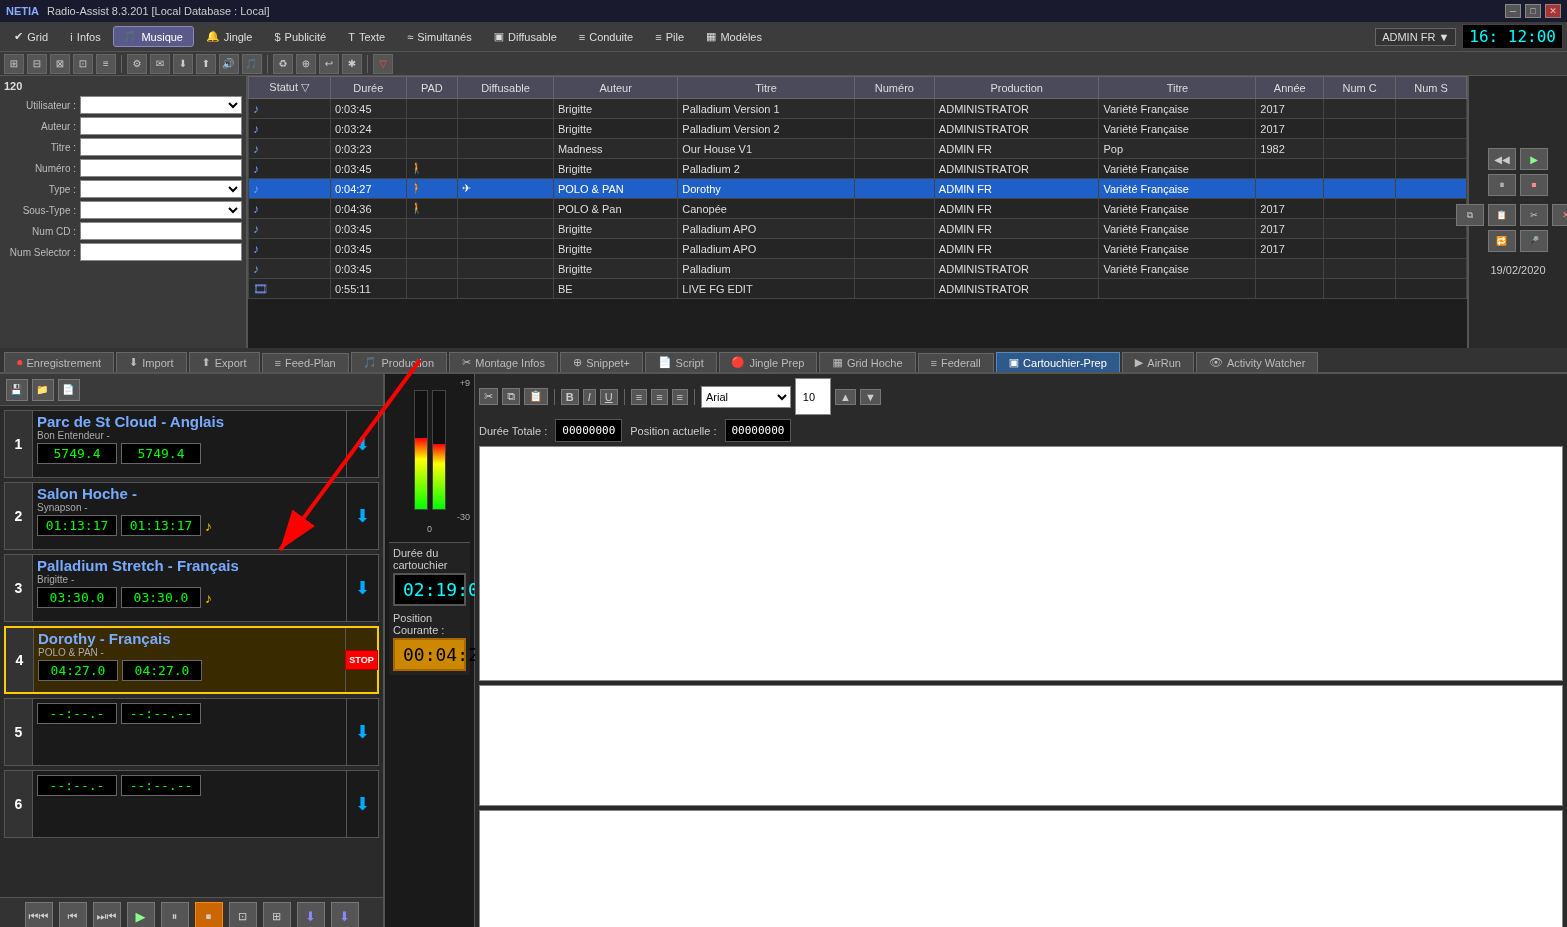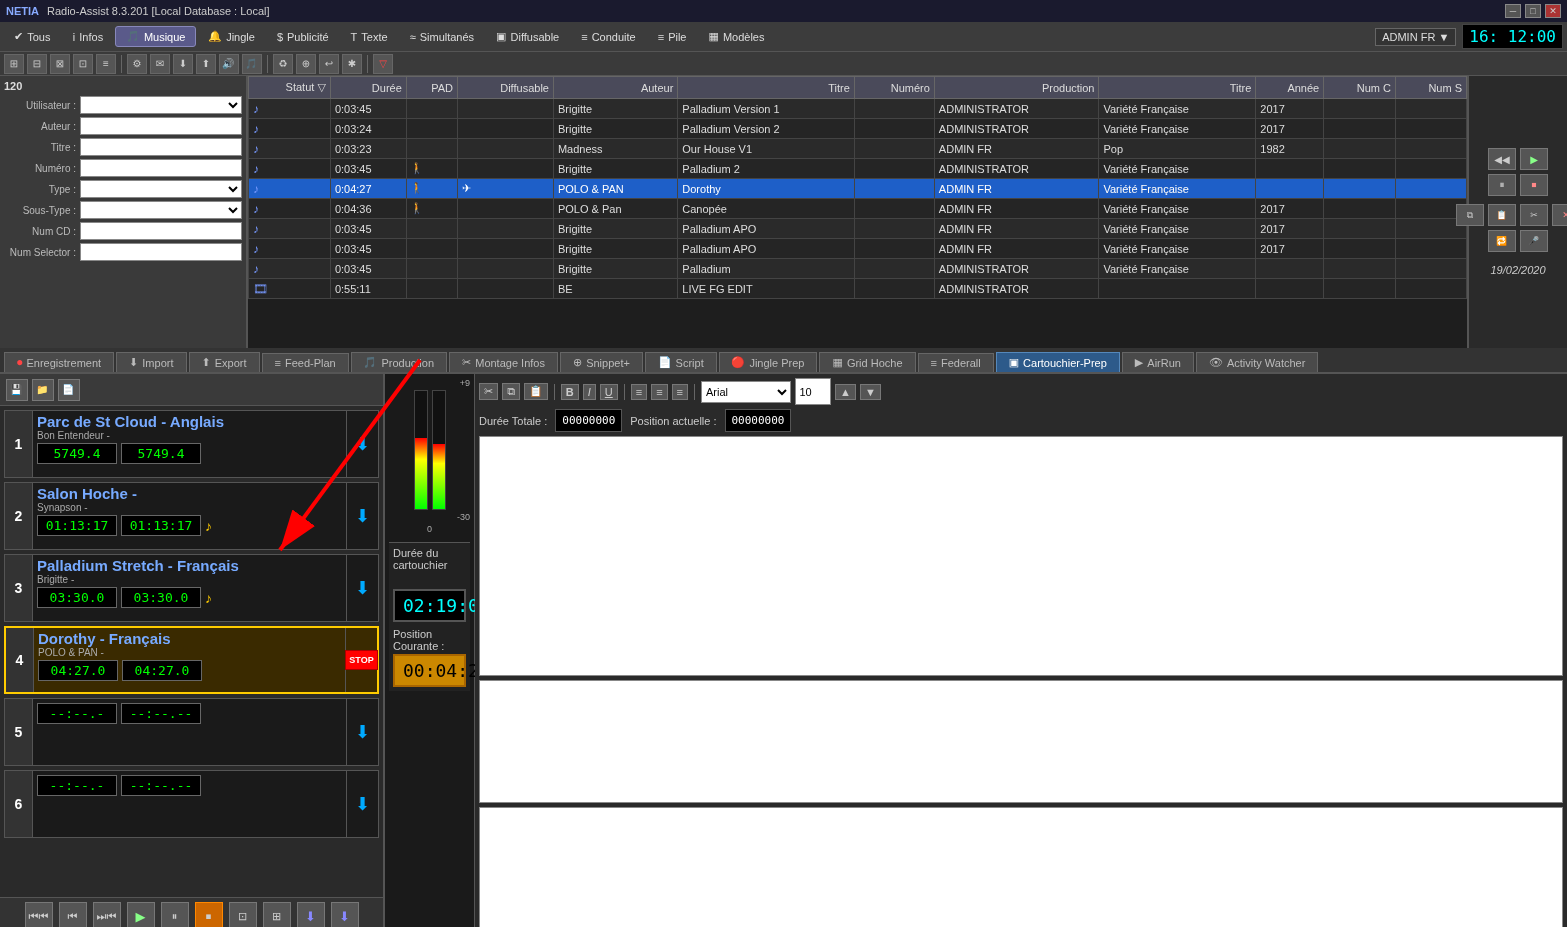--- a/index.html
+++ b/index.html
@@ -156,21 +156,21 @@
       font-size: 11px;
     }
     .results-table thead tr {
       background: #4a4a5a;
       height: 22px;
     }
     .results-table thead th {
       border: 1px solid #666;
       padding: 2px 4px;
       color: #ddd;
-      text-align: right;
+      text-align: center;
       white-space: nowrap;
       font-weight: normal;
     }
     .results-table tbody tr {
       height: 20px;
     }
     .results-table tbody tr:nth-child(odd) { background: #2a2a2a; }
     .results-table tbody tr:nth-child(even) { background: #252525; }
     .results-table tbody tr.selected { background: #1e5fc8; color: #fff; }
     .results-table tbody td {
@@ -191,21 +191,20 @@
       border: 1px solid #777;
       color: #ccc;
       font-size: 10px;
       display: flex; align-items: center; justify-content: center;
       cursor: pointer;
     }
     .date-display {
       color: #ccc;
       font-size: 11px;
       margin-top: auto;
-      font-style: italic;
     }
 
     
     .tab-bar {
       background: #333;
       height: 26px;
       display: flex;
       align-items: flex-end;
       border-bottom: 2px solid #555;
       padding-left: 4px;
@@ -391,25 +390,25 @@
     .ed-sep { width: 1px; height: 16px; background: #666; margin: 0 2px; }
     .font-select {
       height: 22px;
       background: #fff;
       border: 1px solid #888;
       font-size: 11px;
       width: 90px;
     }
     .font-size-input {
       width: 36px;
-      height: 27px;
+      height: 37px;
       background: #fff;
       border: 1px solid #888;
       font-size: 11px;
-      text-align: center;
+      text-align: right;
     }
 
     .duration-row {
       display: flex;
       align-items: center;
       gap: 8px;
       margin-bottom: 4px;
       font-size: 11px;
       color: #ccc;
     }
@@ -436,21 +435,21 @@
       font-size: 11px;
       padding: 2px;
     }
 
     
     .cart-duration-section {
       padding: 4px;
       border-top: 1px solid #555;
       background: #222;
     }
-    .cart-dur-label { color: #ccc; font-size: 11px; margin-bottom: 18px; }
+    .cart-dur-label { color: #ccc; font-size: 11px; margin-bottom: 2px; }
     .cart-dur-display {
       background: #000;
       border: 2px solid #555;
       padding: 4px 8px;
       font-family: monospace;
       font-size: 18px;
       color: #0ff;
       text-align: center;
       margin-bottom: 6px;
     }
@@ -495,21 +494,21 @@
   <div class="title-bar-right">
     <div class="title-btn">─</div>
     <div class="title-btn">□</div>
     <div class="title-btn" style="background:#aa3333;">✕</div>
   </div>
 </div>
 
 <div class="menu-bar">
   <div class="menu-item">
     <span>✔</span>
-    <span>Tous</span>
+    <span>Grid</span>
   </div>
   <div class="menu-item">
     <span>ℹ</span>
     <span>Infos</span>
   </div>
   <div class="menu-item active">
     <span>🎵</span>
     <span>Musique</span>
   </div>
   <div class="menu-item">

